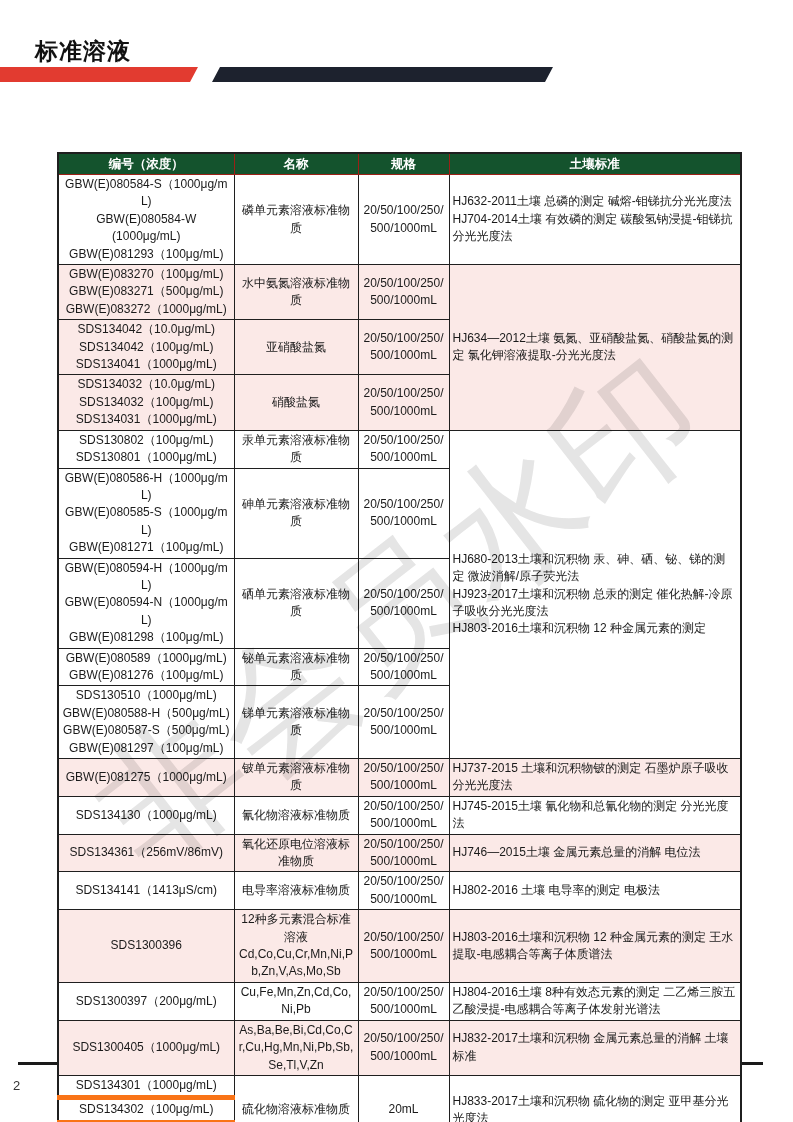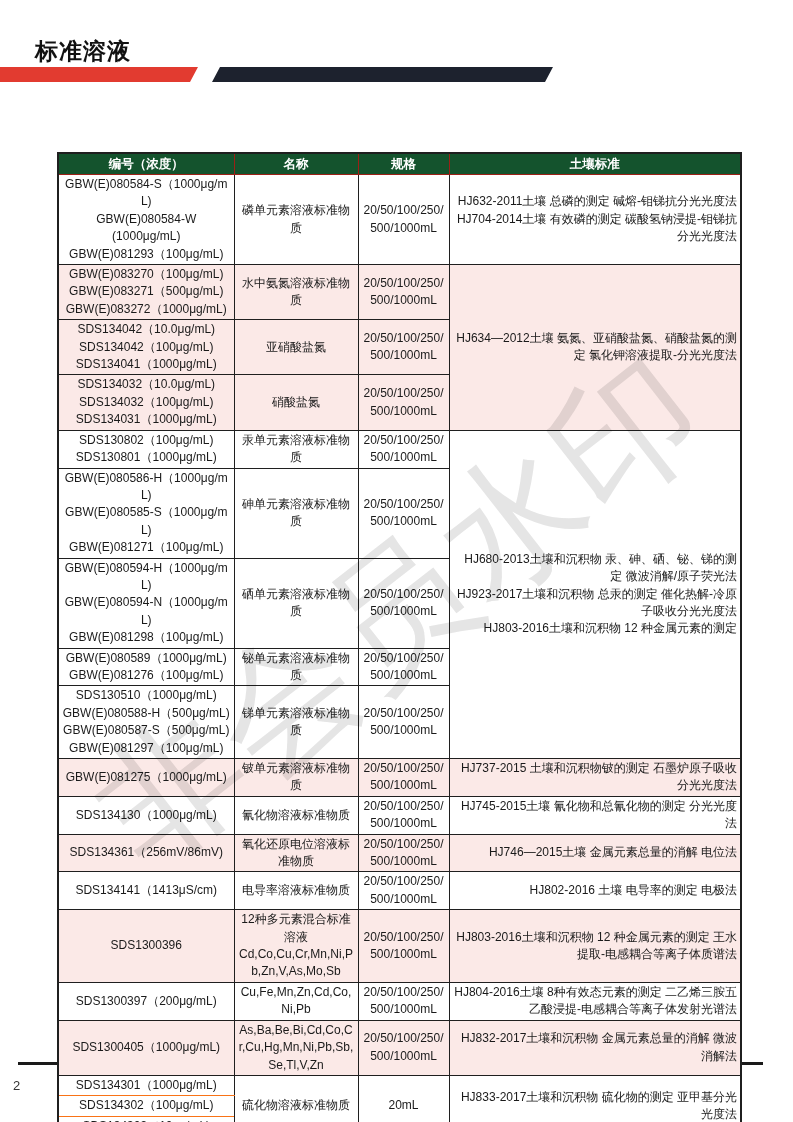--- a/index.html
+++ b/index.html
@@ -41,23 +41,23 @@
   th {
     background:#14532d; color:#ffffff; font-weight:bold;
     border:1px solid #9c2016; padding:2px; line-height:16px; font-size:12.5px;
   }
   td {
     border:1px solid #1f1f1f; padding:1px 2px;
     text-align:center; vertical-align:middle; line-height:17.4px;
     word-break:break-all;
   }
   .pre { white-space:pre-line; }
-  .c-std { text-align:right; padding:1px 3px; word-break:normal; }
+  .c-std { text-align:left; padding:1px 3px; word-break:normal; }
   .pink { background:#fbe9e7; }
-  .subsep { border-bottom:1px solid #f97316; }
+  .subsep { border-bottom:5px solid #f97316; }
   .subsep-top { border-top:1px solid #9a9a9a; }
   
   .footer-line {
     position:absolute; left:18px; top:1062px; width:745px; height:3px;
     background:#1a1a1a; z-index:1;
   }
   .logo {
     position:absolute; left:325px; top:1026px; width:130px; z-index:2;
     background:#ffffff; text-align:center;
   }
@@ -219,21 +219,21 @@
         <td>Cu,Fe,Mn,Zn,Cd,Co,Ni,Pb</td>
         <td class="pre">20/50/100/250/
 500/1000mL</td>
         <td class="c-std pre">HJ804-2016土壤 8种有效态元素的测定 二乙烯三胺五乙酸浸提-电感耦合等离子体发射光谱法</td>
       </tr>
       <tr>
         <td class="pre pink">SDS1300405（1000μg/mL)</td>
         <td class="pink">As,Ba,Be,Bi,Cd,Co,Cr,Cu,Hg,Mn,Ni,Pb,Sb,Se,Tl,V,Zn</td>
         <td class="pre pink">20/50/100/250/
 500/1000mL</td>
-        <td class="c-std pre pink">HJ832-2017土壤和沉积物 金属元素总量的消解 微波消解法</td>
+        <td class="c-std pre pink">HJ832-2017土壤和沉积物 金属元素总量的消解 土壤标准</td>
       </tr>
 
       <tr>
         <td class="pre subsep">SDS134301（1000μg/mL)</td>
         <td rowspan="3">硫化物溶液标准物质</td>
         <td rowspan="3" class="pre">20mL</td>
         <td rowspan="3" class="c-std pre">HJ833-2017土壤和沉积物 硫化物的测定 亚甲基分光光度法</td>
       </tr>
       <tr>
         <td class="pre subsep subsep-top">SDS134302（100μg/mL)</td>

